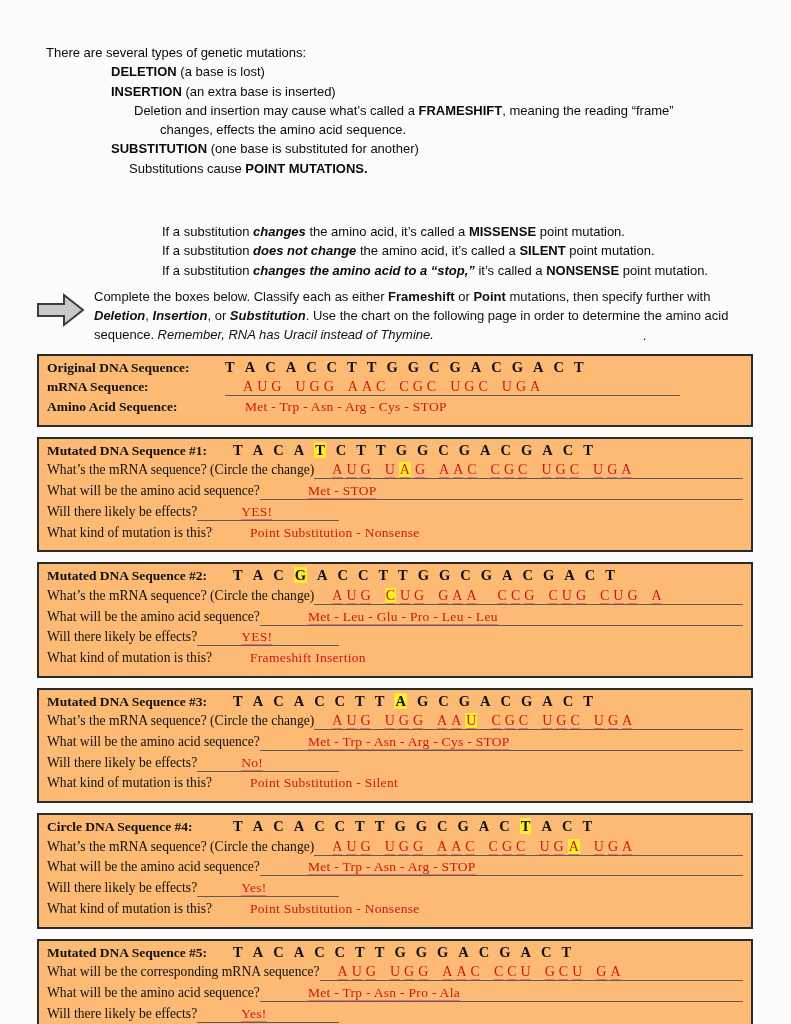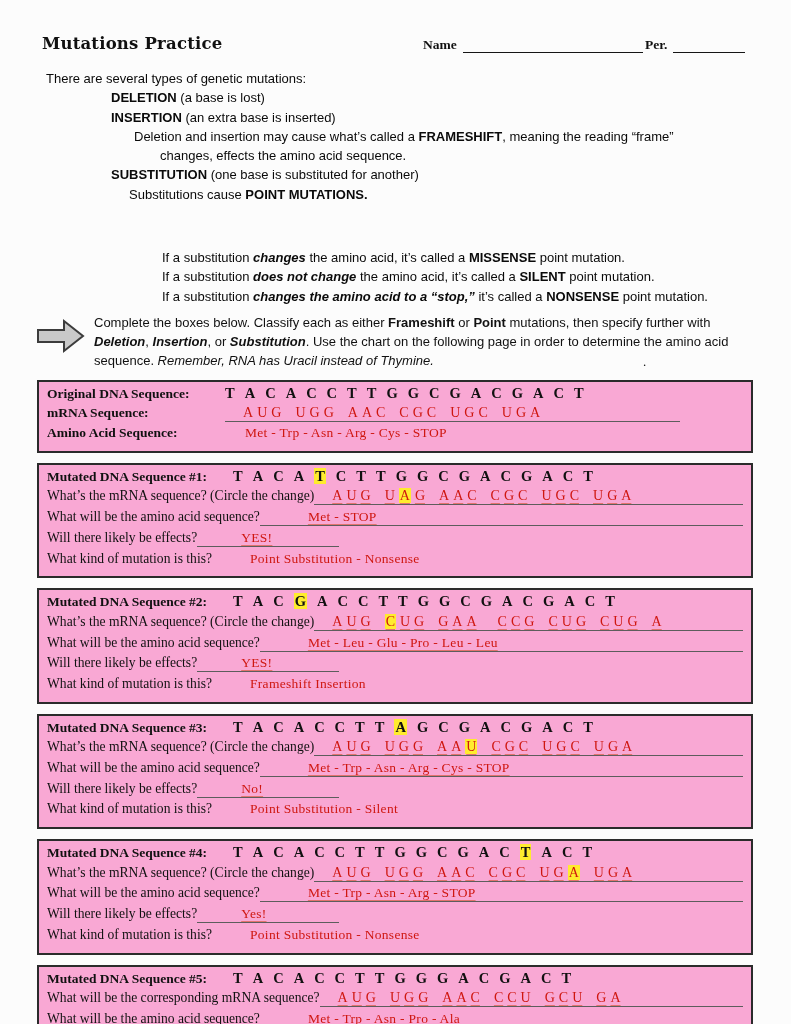--- a/index.html
+++ b/index.html
@@ -26,21 +26,21 @@
   .s-b{font-weight:bold;}
   .s-i{font-style:italic;}
   .s-bi{font-weight:bold;font-style:italic;}
   
   .instr{display:flex;margin-top:7px;margin-bottom:9px;}
   .arrow-wrap{flex:none;width:50px;padding-top:5px;}
   .instr-text{font-family:"Liberation Sans",sans-serif;font-size:13px;
     line-height:19.2px;margin-left:7px;position:relative;flex:1;}
   .stray{position:absolute;left:549px;top:39px;font-family:"Liberation Serif",serif;}
   
-  .qbox{border:2px solid #2b2b2b;background:#f9a8d4;padding:3px 8px 5px 8px;margin-bottom:10px;}
+  .qbox{border:2px solid #2b2b2b;background:#fdba74;padding:3px 8px 5px 8px;margin-bottom:10px;}
   .row{display:flex;align-items:baseline;}
   .obox .row{height:20.4px;}
   .mbox .row{height:20.7px;}
   .blabel{font-weight:bold;font-size:13.5px;flex:none;}
   .w0{width:178px;}
   .btitle{width:186px;}
   .q{font-size:13.6px;flex:none;text-align:center;}
   .red{color:#cf1710;}
   .ans{font-size:13.5px;letter-spacing:.3px;white-space:nowrap;}
   .ans-line{display:flex;align-items:baseline;border-bottom:1.4px solid #5d5d5d;}
@@ -63,31 +63,20 @@
   .mrna .L{margin-right:4px;}
   .mrna .G{margin-right:10px;font-family:Liberation Serif, serif;}
   .xgap{display:inline-block;width:7px;}
   .hl{background:#ffec2e;padding:0 1px;}
 </style>
 </head>
 <body>
 
 <div class="page">
 
-  <div class="header">
-    <span class="title">Mutations Practice</span>
-    <span class="hdr-blk nameblk">
-      <span>Name</span>
-      <span class="hline nline"></span>
-    </span>
-    <span class="hdr-blk perblk">
-      <span>Per.</span>
-      <span class="hline pline"></span>
-    </span>
-  </div>
 
   <div class="intro" id="intro">
       <div class="tline" style="margin-left: 9px;"><span>There are several types of genetic mutations:</span></div>
       <div class="tline" style="margin-left: 74px;"><span class="s-b">DELETION</span><span> (a base is lost)</span></div>
       <div class="tline" style="margin-left: 74px;"><span class="s-b">INSERTION</span><span> (an extra base is inserted)</span></div>
       <div class="tline" style="margin-left: 97px;"><span>Deletion and insertion may cause what’s called a </span><span class="s-b">FRAMESHIFT</span><span>, meaning the reading “frame”</span></div>
       <div class="tline" style="margin-left: 123px;"><span>changes, effects the amino acid sequence.</span></div>
       <div class="tline" style="margin-left: 74px;"><span class="s-b">SUBSTITUTION</span><span> (one base is substituted for another)</span></div>
       <div class="tline" style="margin-left: 92px;"><span>Substitutions cause </span><span class="s-b">POINT MUTATIONS.</span></div>
       <div class="tline" style="margin-left: 125px; margin-top: 44px;"><span>If a substitution </span><span class="s-bi">changes</span><span> the amino acid, it’s called a </span><span class="s-b">MISSENSE</span><span> point mutation.</span></div>
@@ -209,21 +198,21 @@
       </span>
     </div>
     <div class="row">
       <span class="q">What kind of mutation is this?</span>
       <span class="red ans kpad">Point Substitution - Silent</span>
     </div>
   </section>
 
   <section class="qbox mbox">
     <div class="row">
-      <span class="blabel btitle">Mutated DNA Sequence #4:</span>
+      <span class="blabel btitle">Circle DNA Sequence #4:</span>
       <span class="seq dna"><span class="G"><span class="L">T</span><span class="L">A</span><span class="L">C</span><span class="L">A</span><span class="L">C</span><span class="L">C</span><span class="L">T</span><span class="L">T</span><span class="L">G</span><span class="L">G</span><span class="L">C</span><span class="L">G</span><span class="L">A</span><span class="L">C</span><span class="L hl">T</span><span class="L">A</span><span class="L">C</span><span class="L">T</span></span></span>
     </div>
     <div class="row">
       <span class="q">What’s the mRNA sequence? (Circle the change)</span>
       <span class="ans-line grow">
         <span class="seq mrna red ulred mpad"><span class="G"><span class="L">A</span><span class="L">U</span><span class="L">G</span></span><span class="G"><span class="L">U</span><span class="L">G</span><span class="L">G</span></span><span class="G"><span class="L">A</span><span class="L">A</span><span class="L">C</span></span><span class="G"><span class="L">C</span><span class="L">G</span><span class="L">C</span></span><span class="G"><span class="L">U</span><span class="L">G</span><span class="L hl">A</span></span><span class="G"><span class="L">U</span><span class="L">G</span><span class="L">A</span></span></span>
       </span>
     </div>
     <div class="row">
       <span class="q">What will be the amino acid sequence?</span>

